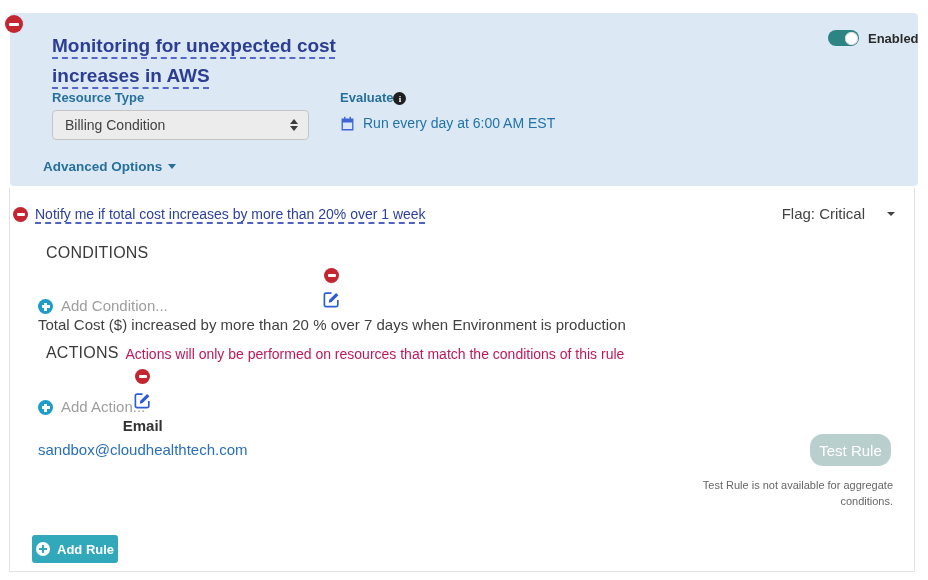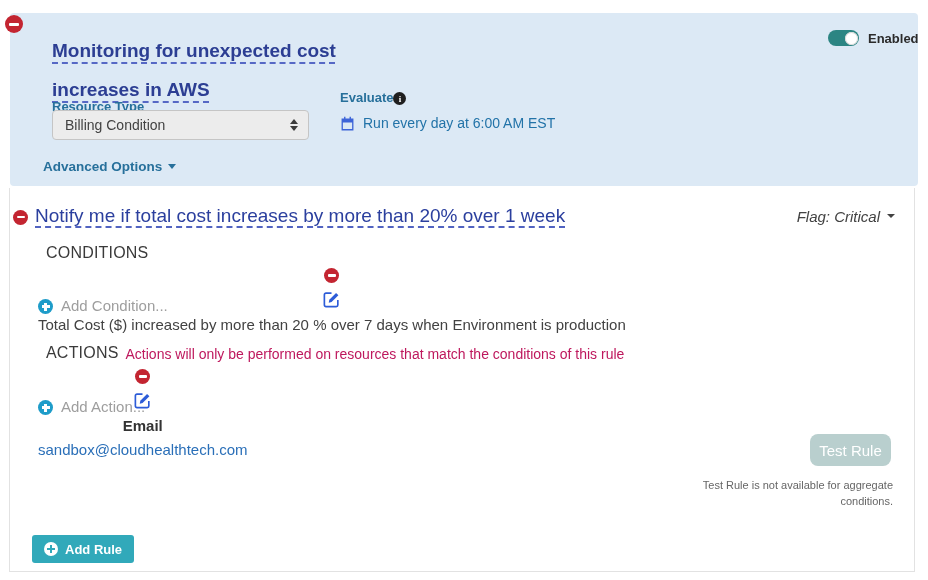--- a/index.html
+++ b/index.html
@@ -37,28 +37,28 @@
   .info-icon { display:inline-flex; align-items:center; justify-content:center;
     width:13px; height:13px; border-radius:50%; background:#1f1f1f; color:#fff;
     font-size:9px; font-weight:bold; font-family:"Liberation Serif",serif; vertical-align:-2px; }
 
   .caret-down { display:inline-block; width:0; height:0; border-left:4.5px solid transparent;
     border-right:4.5px solid transparent; border-top:5px solid currentColor; vertical-align:middle; }
 
   
   .policy-title {
     position:absolute; left:42px; top:18px; width:285px;
-    font-size:19px; font-weight:bold; color:#2c3e93; line-height:39px;
+    font-size:19px; font-weight:bold; color:#2c3e93; line-height:30px;
     text-decoration:underline dashed; text-decoration-color:#5668c5;
     text-decoration-thickness:1.5px; text-underline-offset:5px; cursor:pointer;
   }
   .policy-minus { position:absolute; left:5px; top:15px; }
 
   .field-label { font-size:13px; font-weight:bold; color:#27709b; }
-  .resource-label { position:absolute; left:42px; top:86px; }
+  .resource-label { position:absolute; left:42px; top:77px; }
   .evaluate-label { position:absolute; left:330px; top:77px; display:flex; align-items:flex-end; }
 
   .select-box {
     position:absolute; left:42px; top:97px; width:257px; height:30px;
     background:#ececec; border:1px solid #c5c5c5; border-radius:4px;
     display:flex; align-items:center; padding:0 10px 0 12px; cursor:pointer;
   }
   .select-box .value { flex:1; font-size:14px; color:#424242; }
   .spinner { display:flex; flex-direction:column; gap:2.5px; }
   .spinner .up { width:0; height:0; border-left:4px solid transparent; border-right:4px solid transparent; border-bottom:5px solid #3c3c3c; }
@@ -74,26 +74,26 @@
   .enabled-wrap { position:absolute; left:818px; top:17px; display:flex; align-items:center; gap:9px; }
   .toggle { position:relative; width:31px; height:16px; border-radius:9px; background:#2c8583; cursor:pointer; }
   .toggle .knob { position:absolute; right:1.5px; top:1.5px; width:13px; height:13px; border-radius:50%;
     background:#fff; box-shadow:inset 0 0 0 1px #d8d8d8; }
   .enabled-label { font-size:13px; font-weight:bold; color:#2b2b2b; }
 
   
   .rule-title-row { position:absolute; left:13px; top:205px; width:902px; display:flex; align-items:center; }
   .rule-title-row .minus-icon { margin:2px 7px 0 0; }
   .rule-title {
-    font-size:19px; color:#2b3f9e; cursor:pointer;
+    font-size:14px; color:#2b3f9e; cursor:pointer;
     text-decoration:underline dashed; text-decoration-color:#5163c1;
     text-decoration-thickness:1.5px; text-underline-offset:4px;
   }
   .flag-select { margin-left:auto; margin-right:20px; font-size:15px; color:#424242; cursor:pointer;
-    display:flex; align-items:center; gap:7px;font-style:italic; }
+    display:flex; align-items:center; gap:22px; }
   .flag-select .caret-down { border-top-width:4.5px; border-left-width:4px; border-right-width:4px; }
 
   .section-heading { font-size:16px; color:#3a3a3a; letter-spacing:0.2px; }
   .conditions-heading { position:absolute; left:46px; top:244px; }
   .actions-heading-row { position:absolute; left:46px; top:344px; display:flex; align-items:flex-end; gap:7px; width:840px; }
   .actions-subtitle { font-size:14px; color:#be185d; }
 
   .item-row { position:absolute; left:38px; display:flex; align-items:center; gap:7px; font-size:15px; color:#424242;flex-direction:column; }
   .item-row .edit-icon { margin:0 3px; cursor:pointer; }
   .cond-row { top:268px; }
@@ -101,27 +101,27 @@
   .action-row .action-type { font-weight:bold; color:#333; }
   .action-row .action-value { color:#2a6fb8; cursor:pointer; }
 
   .add-row { position:absolute; left:38px; display:flex; align-items:flex-end; gap:8px;
     font-size:15px; color:#9e9e9e; cursor:pointer; }
   .add-cond-row { top:297px; }
   .add-action-row { top:398px; }
 
   .test-rule-btn {
     position:absolute; left:810px; top:434px; width:81px; height:32px;
-    background:#b9cfce; color:#fff; font-size:15px; border:none; border-radius:8px; cursor:default;
+    background:#b9cfce; color:#fff; font-size:15px; border:none; border-radius:13px; cursor:default;
   }
   .test-rule-note { position:absolute; left:660px; top:477px; width:233px; text-align:right;
     font-size:11px; line-height:16px; color:#666; }
 
   .add-rule-btn {
-    position:absolute; left:32px; top:535px; height:28px; padding:0 12px;
+    position:absolute; left:32px; top:535px; height:28px; padding:0 4px;
     background:#31a9ba; border:none; border-radius:3px; color:#fff;
     font-size:13px; font-weight:bold; display:flex; align-items:center; gap:7px; cursor:pointer;
     font-family:"Liberation Sans","DejaVu Sans",sans-serif;
   }
 </style>
 </head>
 <body>
 
 <div class="screen">
 

